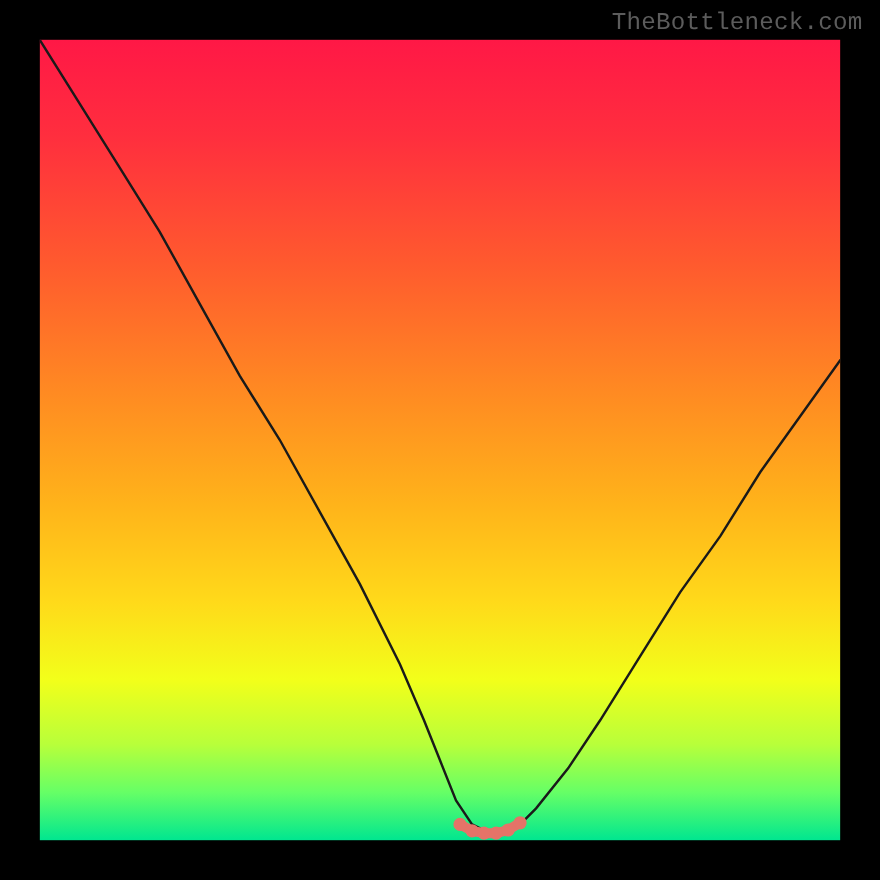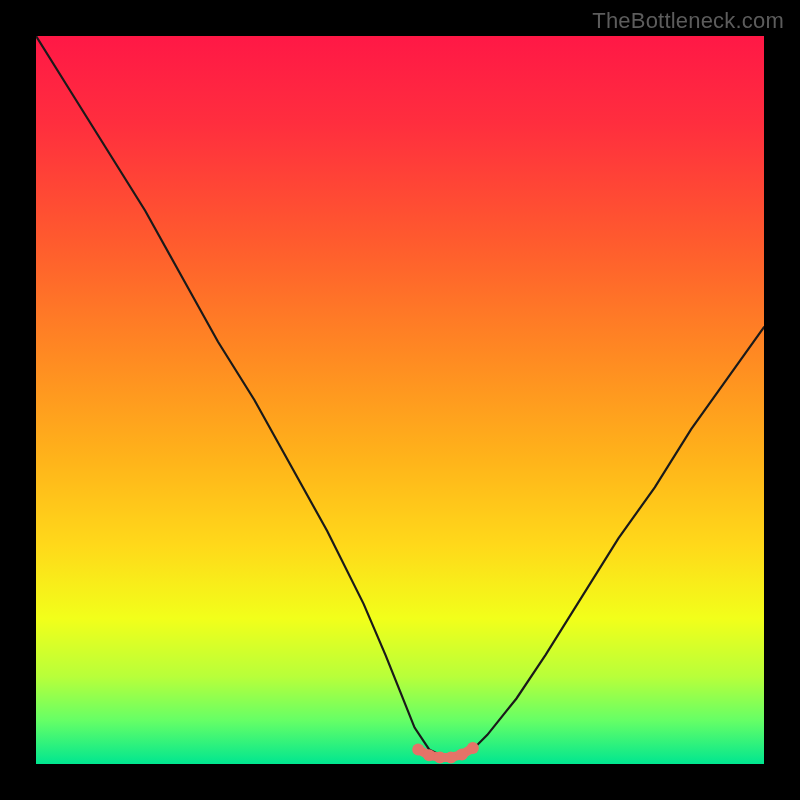--- a/index.html
+++ b/index.html
@@ -13,21 +13,21 @@
   .frame {
     position: relative;
     width: 800px;
     height: 800px;
     background: #000;
   }
   .watermark {
     position: absolute;
     top: 8px;
     right: 16px;
-    font-family: Liberation Sans, sans-serif;
+    font-family: Liberation Mono, monospace;
     font-size: 22px;
     color: #5c5c5c;
     letter-spacing: 0.2px;
     z-index: 3;
     margin-left: 16px;
   }
   svg.plot {
     position: absolute;
     left: 36px;
     top: 36px;

